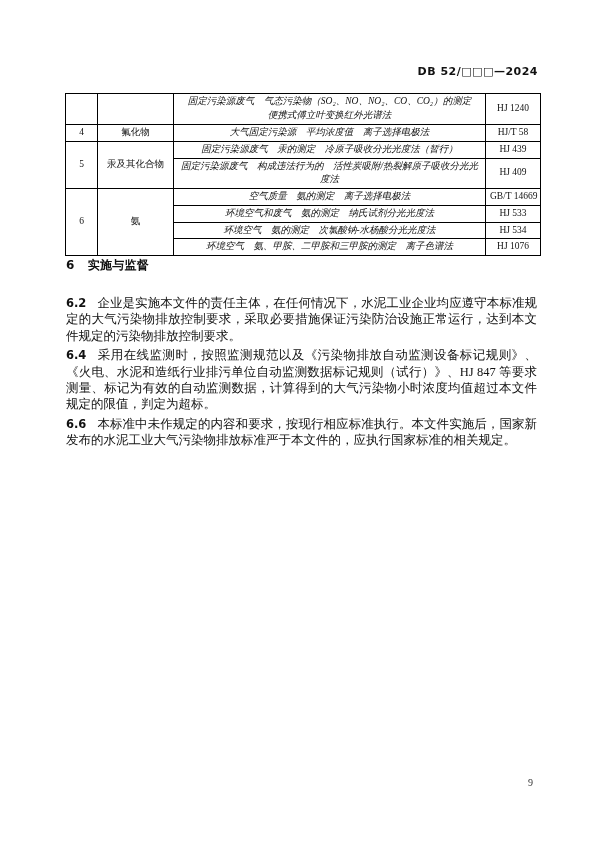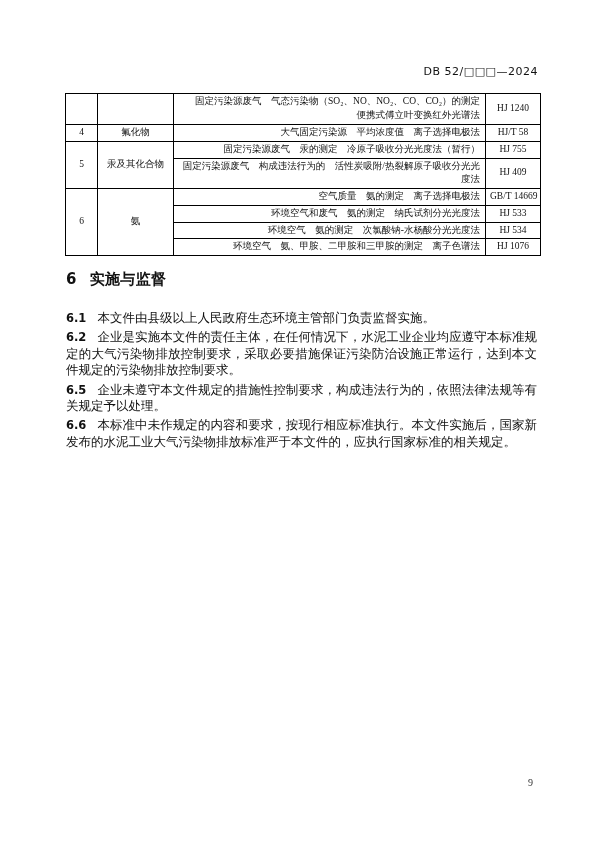--- a/index.html
+++ b/index.html
@@ -13,21 +13,21 @@
     color: #111111;
     overflow: hidden;
   }
 
   
   .doc-number {
     position: absolute;
     top: 65px;
     right: 62px;
     font-family: "DejaVu Sans", "Liberation Sans", sans-serif;
-    font-weight: normal;
+    font-weight: bold;
     font-size: 11px;
     letter-spacing: 0.5px;
     white-space: nowrap;
   }
 
   
   table.std-table {
     position: absolute;
     left: 65px;
     top: 93px;
@@ -44,39 +44,40 @@
     vertical-align: middle;
     overflow: hidden;
   }
   table.std-table td.c-num,
   table.std-table td.c-pol,
   table.std-table td.c-std {
     text-align: center;
     white-space: nowrap;
   }
   table.std-table td.c-met {
-    text-align: right;
+    text-align: center;
     padding-left: 5px;
     padding-right: 5px;
+    font-style: italic;
   }
   tr.row-tall { height: 31px; }
   tr.row-std  { height: 16px; }
 
   
   .content {
     position: absolute;
     left: 66px;
     top: 257px;
     width: 471px;
   }
   .section-heading {
     font-family: "DejaVu Sans", "Liberation Sans", sans-serif;
     font-weight: bold;
-    font-size: 15px;
-    margin: 13px 0 21px 0;
+    font-size: 12px;
+    margin: 0 0 21px 0;
     letter-spacing: 0.3px;
   }
   .section-heading .sec-num { margin-right: 13px; }
   .clause {
     font-size: 12.5px;
     line-height: 16.4px;
     text-align: justify;
     margin: 0 0 3px 0;
   }
   .clause-num {
@@ -117,21 +118,21 @@
     <tr class="row-std">
       <td class="c-num">4</td>
       <td class="c-pol">氟化物</td>
       <td class="c-met">大气固定污染源　平均浓度值　离子选择电极法</td>
       <td class="c-std">HJ/T 58</td>
     </tr>
     <tr class="row-std">
       <td class="c-num" rowspan="2">5</td>
       <td class="c-pol" rowspan="2">汞及其化合物</td>
       <td class="c-met">固定污染源废气　汞的测定　冷原子吸收分光光度法（暂行）</td>
-      <td class="c-std">HJ 755</td>
+      <td class="c-std">HJ 439</td>
     </tr>
     <tr class="row-std">
       <td class="c-met">固定污染源废气　构成违法行为的　活性炭吸附/热裂解原子吸收分光光度法</td>
       <td class="c-std">HJ 409</td>
     </tr>
     <tr class="row-std">
       <td class="c-num" rowspan="4">6</td>
       <td class="c-pol" rowspan="4">氨</td>
       <td class="c-met">空气质量　氨的测定　离子选择电极法</td>
       <td class="c-std">GB/T 14669</td>
@@ -150,26 +151,23 @@
     </tr>
   </tbody>
 </table>
 
 <div class="content">
   <h2 class="section-heading">
     <span class="sec-num">6</span><span>实施与监督</span>
   </h2>
 
   <p class="clause">
-    <span class="clause-num">6.1</span><span>本文件由县级以上人民政府生态环境主管部门负责监督实施。</span>
-  </p>
-  <p class="clause">
     <span class="clause-num">6.2</span><span>企业是实施本文件的责任主体，在任何情况下，水泥工业企业均应遵守本标准规定的大气污染物排放控制要求，采取必要措施保证污染防治设施正常运行，达到本文件规定的污染物排放控制要求。</span>
   </p>
   <p class="clause">
-    <span class="clause-num">6.5</span><span>企业未遵守本文件规定的措施性控制要求，构成违法行为的，依照法律法规等有关规定予以处理。</span>
+    <span class="clause-num">6.4</span><span>采用在线监测时，按照监测规范以及《污染物排放自动监测设备标记规则》、《火电、水泥和造纸行业排污单位自动监测数据标记规则（试行）》、HJ 847 等要求测量、标记为有效的自动监测数据，计算得到的大气污染物小时浓度均值超过本文件规定的限值，判定为超标。</span>
   </p>
   <p class="clause">
     <span class="clause-num">6.6</span><span>本标准中未作规定的内容和要求，按现行相应标准执行。本文件实施后，国家新发布的水泥工业大气污染物排放标准严于本文件的，应执行国家标准的相关规定。</span>
   </p>
 </div>
 
 <div class="page-number">9</div>
 
 </body></html>

